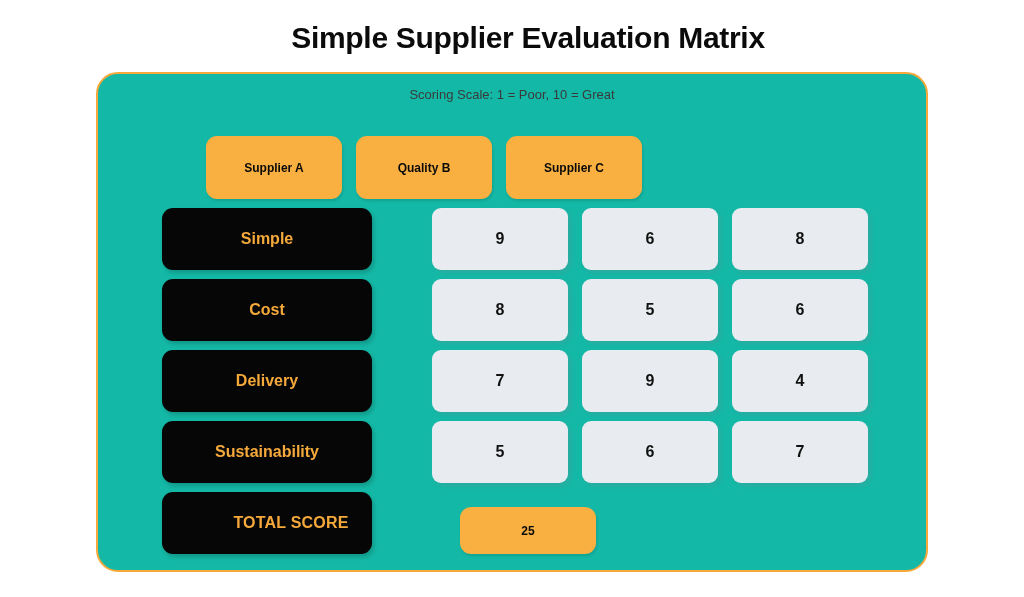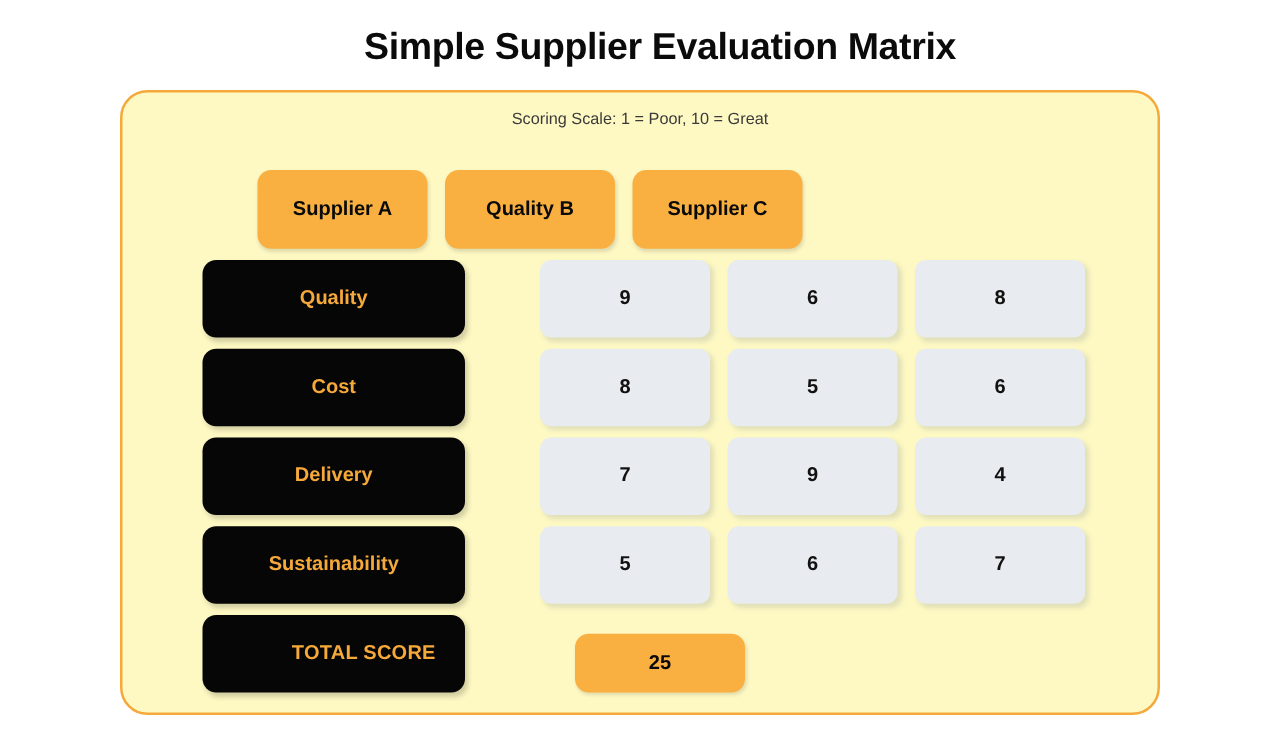--- a/index.html
+++ b/index.html
@@ -34,21 +34,21 @@
   
   .card {
     position: absolute;
     left: 96px;
     top: 72px;
     width: 832px;
     height: 500px;
     box-sizing: border-box;
     border: 2px solid #F6A93B;
     border-radius: 22px;
-    background: #fef9c3;
+    background: #14b8a6;
   }
 
   .subtitle {
     position: absolute;
     left: 0;
     top: 12px;
     width: 828px;
     text-align: center;
     font-size: 13px;
     font-weight: normal;
@@ -124,21 +124,21 @@
     line-height: 20px;
     letter-spacing: 0.2px;
     padding-left: 48px;
   }
 
   .orange {
     background: #F9B041;
     color: #0a0a0a;
     border-radius: 11px;
     font-weight: bold;
-    font-size: 16px;
+    font-size: 12px;
     box-shadow: 1px 2px 3px rgba(0,0,0,0.12);
     margin-top: 15px;
   }
 
   .grey {
     background: #E8ECF0;
     color: #111111;
     border-radius: 9px;
     font-weight: bold;
     font-size: 16px;
@@ -179,21 +179,21 @@
     <div class="row row-header">
       <div class="spacer"></div>
       <div class="cell-score orange">Supplier A</div>
       <div class="gap"></div>
       <div class="cell-score orange">Quality B</div>
       <div class="gap"></div>
       <div class="cell-score orange">Supplier C</div>
     </div>
 
     <div class="row row-data">
-      <div class="cell-criteria dark dark-label">Quality</div>
+      <div class="cell-criteria dark dark-label">Simple</div>
       <div class="spacer"></div>
       <div class="cell-score grey">9</div>
       <div class="gap"></div>
       <div class="cell-score grey">6</div>
       <div class="gap"></div>
       <div class="cell-score grey">8</div>
     </div>
 
     <div class="row row-data">
       <div class="cell-criteria dark dark-label">Cost</div>

